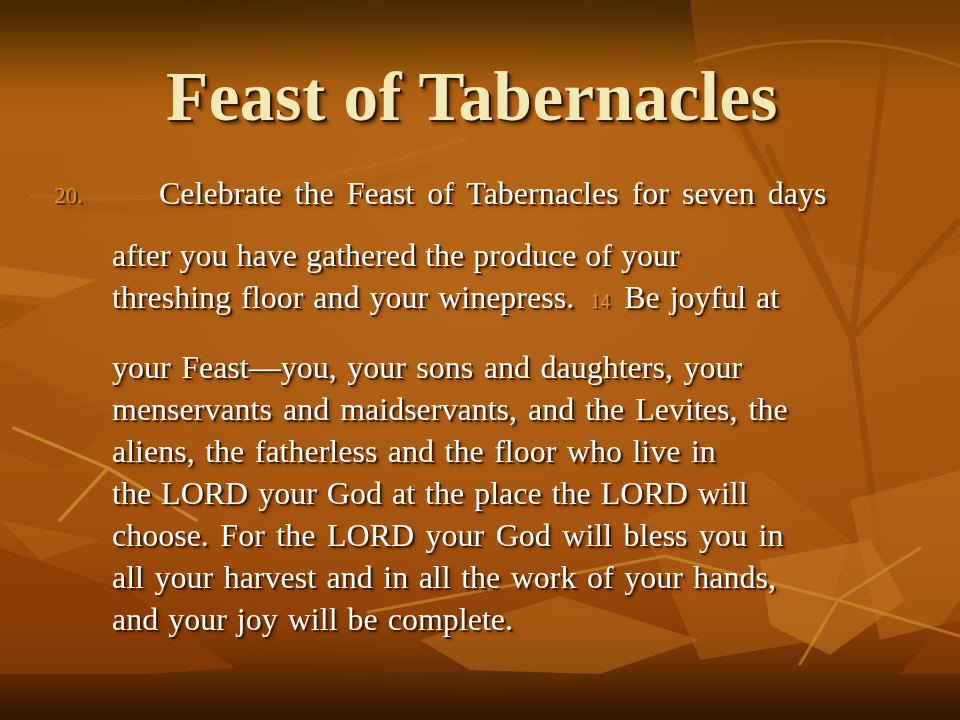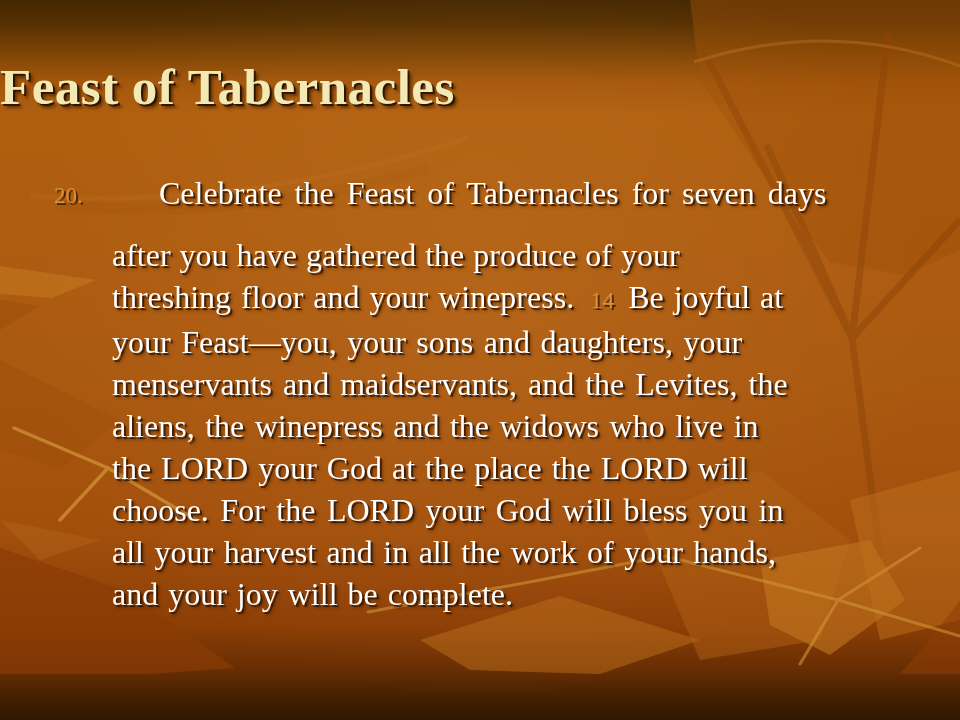--- a/index.html
+++ b/index.html
@@ -11,51 +11,52 @@
     background:#aa5910;
   }
   .bg { position:absolute; inset:0; width:960px; height:720px; display:block; }
   .glow {
     position:absolute; inset:0;
     background:radial-gradient(ellipse at 50% 42%, rgba(255,190,100,0.10), rgba(255,190,100,0) 68%);
     pointer-events:none;
   }
   .title {
     position:absolute; left:0; right:16px; top:58px;
-    font-size:51px; font-weight:bold;
+    text-align:center;
+    font-size:69px; font-weight:bold;
     color:var(--title-color,#f3e9b4);
     letter-spacing:0.5px;
     text-shadow:2px 2px 0 rgba(44,20,0,0.95), 4px 4px 3px rgba(44,20,0,0.55);
   }
   .scripture {
     position:absolute; left:112px; top:172px; width:790px;
     font-size:32px; line-height:42px;
     color:var(--body-color,#ffffff);
     text-shadow:2px 2px 0 rgba(55,25,2,0.85), 3px 3px 3px rgba(55,25,2,0.5);
   }
   .list-number {
     position:absolute; left:-58px; top:10px;
     font-size:23px; line-height:28px;
     color:var(--vnum-color,#d9913a);
     text-shadow:2px 2px 0 rgba(55,25,2,0.8);
   }
   .body-line { white-space:nowrap; }
   .body-line:nth-child(1){ word-spacing:5px; text-indent:47px; }
   .body-line:nth-child(2){ word-spacing:1px;margin-top:20px; }
   .body-line:nth-child(3){ word-spacing:2px; }
-  .body-line:nth-child(4){ word-spacing:2.5px; }
+  .body-line:nth-child(4){ word-spacing:2.5px;margin-top:24px; }
   .body-line:nth-child(5){ word-spacing:3px; }
   .body-line:nth-child(6){ word-spacing:2.5px; }
   .body-line:nth-child(7){ word-spacing:2px; }
   .body-line:nth-child(8){ word-spacing:3.5px; }
   .body-line:nth-child(9){ word-spacing:2.5px; }
   .body-line:nth-child(10){ word-spacing:2px; }
   .body-line:nth-child(11){ word-spacing:0;font-style:italic; }
   .vnum {
-    font-size:24px;
+    font-size:20px;
     color:var(--vnum-color,#d9913a);
     margin:0 4px 0 6px;
     text-shadow:2px 2px 0 rgba(55,25,2,0.8);
   }
 </style>
 </head>
 <body>
 
 <div class="slide">
 
@@ -129,21 +130,21 @@
   <div class="title">Feast of Tabernacles</div>
 
   <div class="scripture">
     <span class="list-number">20.</span>
     <div>
         <div class="body-line"><span class="seg">Celebrate the Feast of Tabernacles for seven days</span></div>
         <div class="body-line"><span class="seg">after you have gathered the produce of your</span></div>
         <div class="body-line"><span class="seg">threshing floor and your winepress. </span><span class="vnum">14</span><span class="seg"> Be joyful at</span></div>
         <div class="body-line"><span class="seg">your Feast—you, your sons and daughters, your</span></div>
         <div class="body-line"><span class="seg">menservants and maidservants, and the Levites, the</span></div>
-        <div class="body-line"><span class="seg">aliens, the winepress and the widows who live in</span></div>
+        <div class="body-line"><span class="seg">aliens, the fatherless and the floor who live in</span></div>
         <div class="body-line"><span class="seg">the LORD your God at the place the LORD will</span></div>
         <div class="body-line"><span class="seg">choose. For the LORD your God will bless you in</span></div>
         <div class="body-line"><span class="seg">all your harvest and in all the work of your hands,</span></div>
         <div class="body-line"><span class="seg">and your joy will be complete.</span></div>
       </div>
   </div>
 
 </div>
 
 </body></html>

